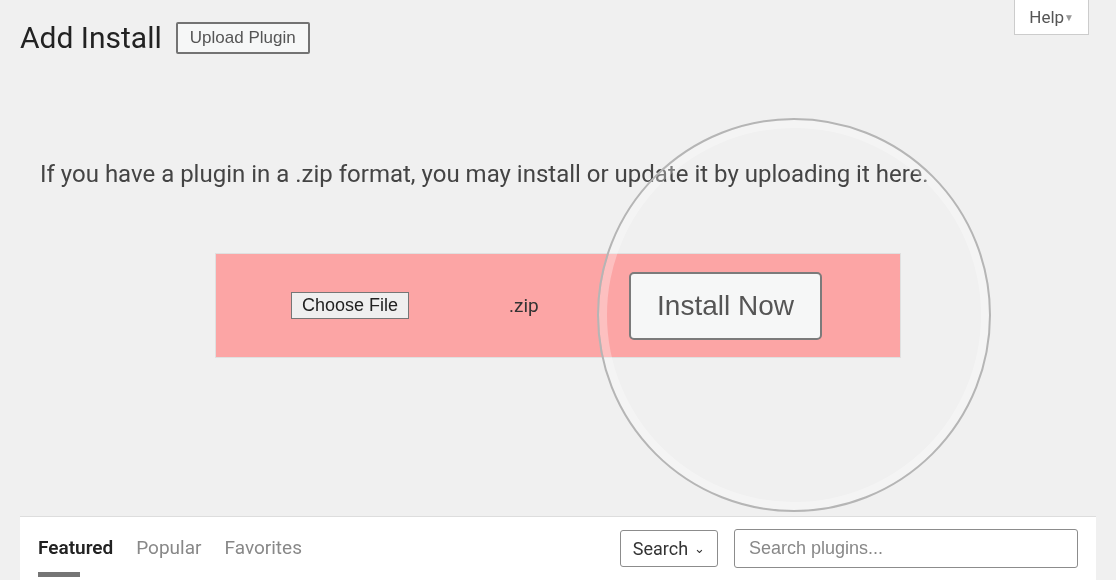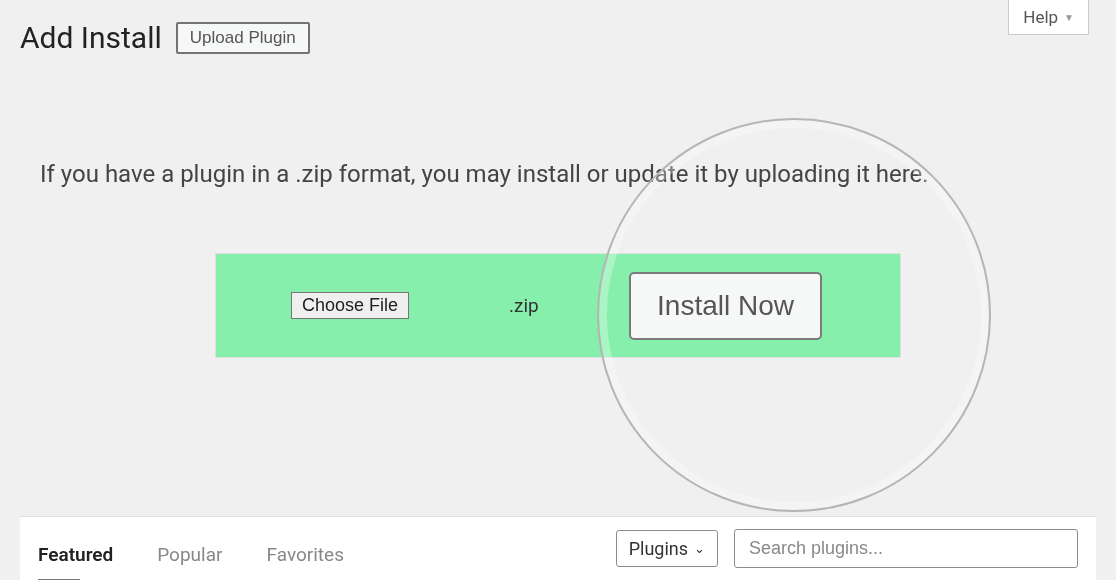--- a/index.html
+++ b/index.html
@@ -41,35 +41,34 @@
       right: 27px;
       background: #fff;
       border: 1px solid #ccc;
       border-top: none;
       padding: 7px 14px;
       font-size: 17px;
       color: #555;
       cursor: pointer;
       display: flex;
       align-items: center;
-      gap: 6px;
     }
     .help-tab .tri {
       font-size: 10px;
       color: #999;
     }
     .instruction {
       text-align: left;
       font-size: 24px;
       color: #444;
       margin-top: 95px;
       padding: 0 40px;
     }
     .upload-panel {
-      background: #86efac;
+      background: #fca5a5;
       border: 1px solid #e0e0e0;
       margin: 65px 215px 0 215px;
       padding: 38px 30px;
       display: flex;
       align-items: center;
       position: relative;
     }
     .choose-file-btn {
       background: #efefef;
       border: 1px solid #767676;
@@ -98,23 +97,23 @@
       transform: translateY(-50%);
     }
     .bottom-bar {
       position: absolute;
       bottom: 0;
       left: 20px;
       right: 20px;
       background: #fff;
       border-top: 1px solid #ddd;
       display: flex;
-      align-items: flex-end;
+      align-items: center;
       padding: 12px 18px 12px 18px;
-      gap: 44px;
+      gap: 23px;
     }
     .tab {
       font-size: 19px;
       color: #888;
       cursor: pointer;
       position: relative;
       padding-bottom: 2px;
     }
     .tab.active {
       color: #222;
@@ -196,18 +195,18 @@
 </div>
 
 <div class="magnifier"></div>
 
 <div class="bottom-bar">
   <span class="tab active">Featured</span>
   <span class="tab">Popular</span>
   <span class="tab">Favorites</span>
   <div class="search-group">
     <div class="keyword-select">
-      <span>Plugins</span>
+      <span>Search</span>
       <span class="chev">⌄</span>
     </div>
     <input class="search-input" type="text" placeholder="Search plugins..." style="">
   </div>
 </div>
 
 </body></html>

